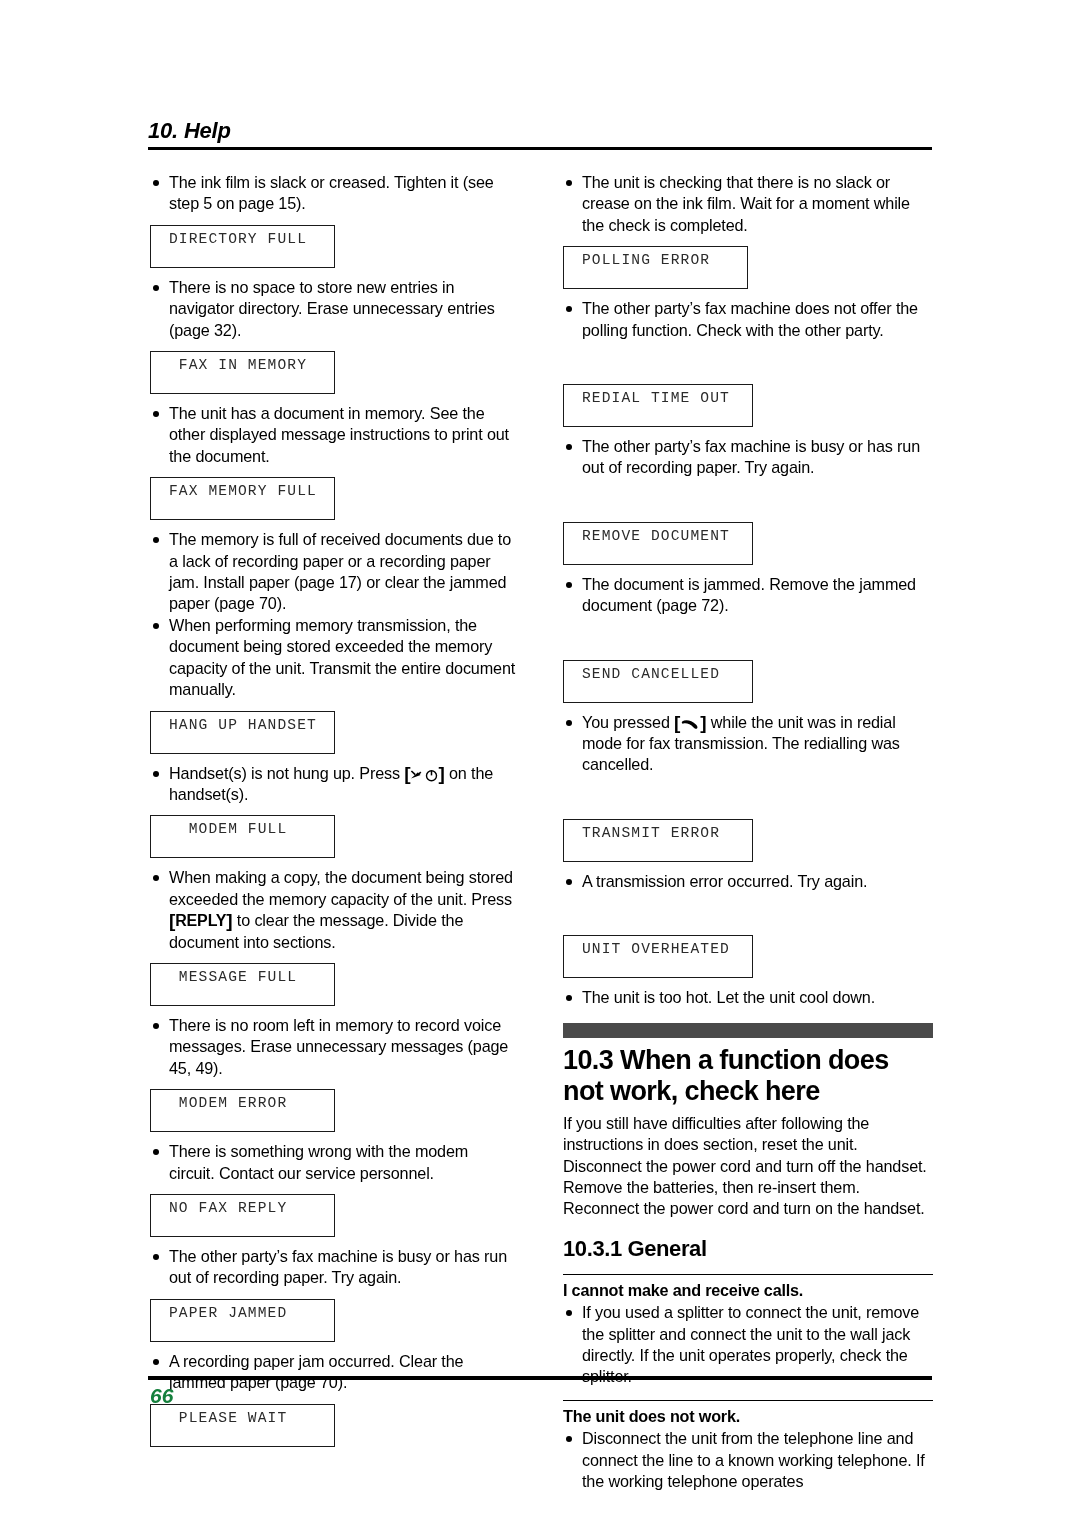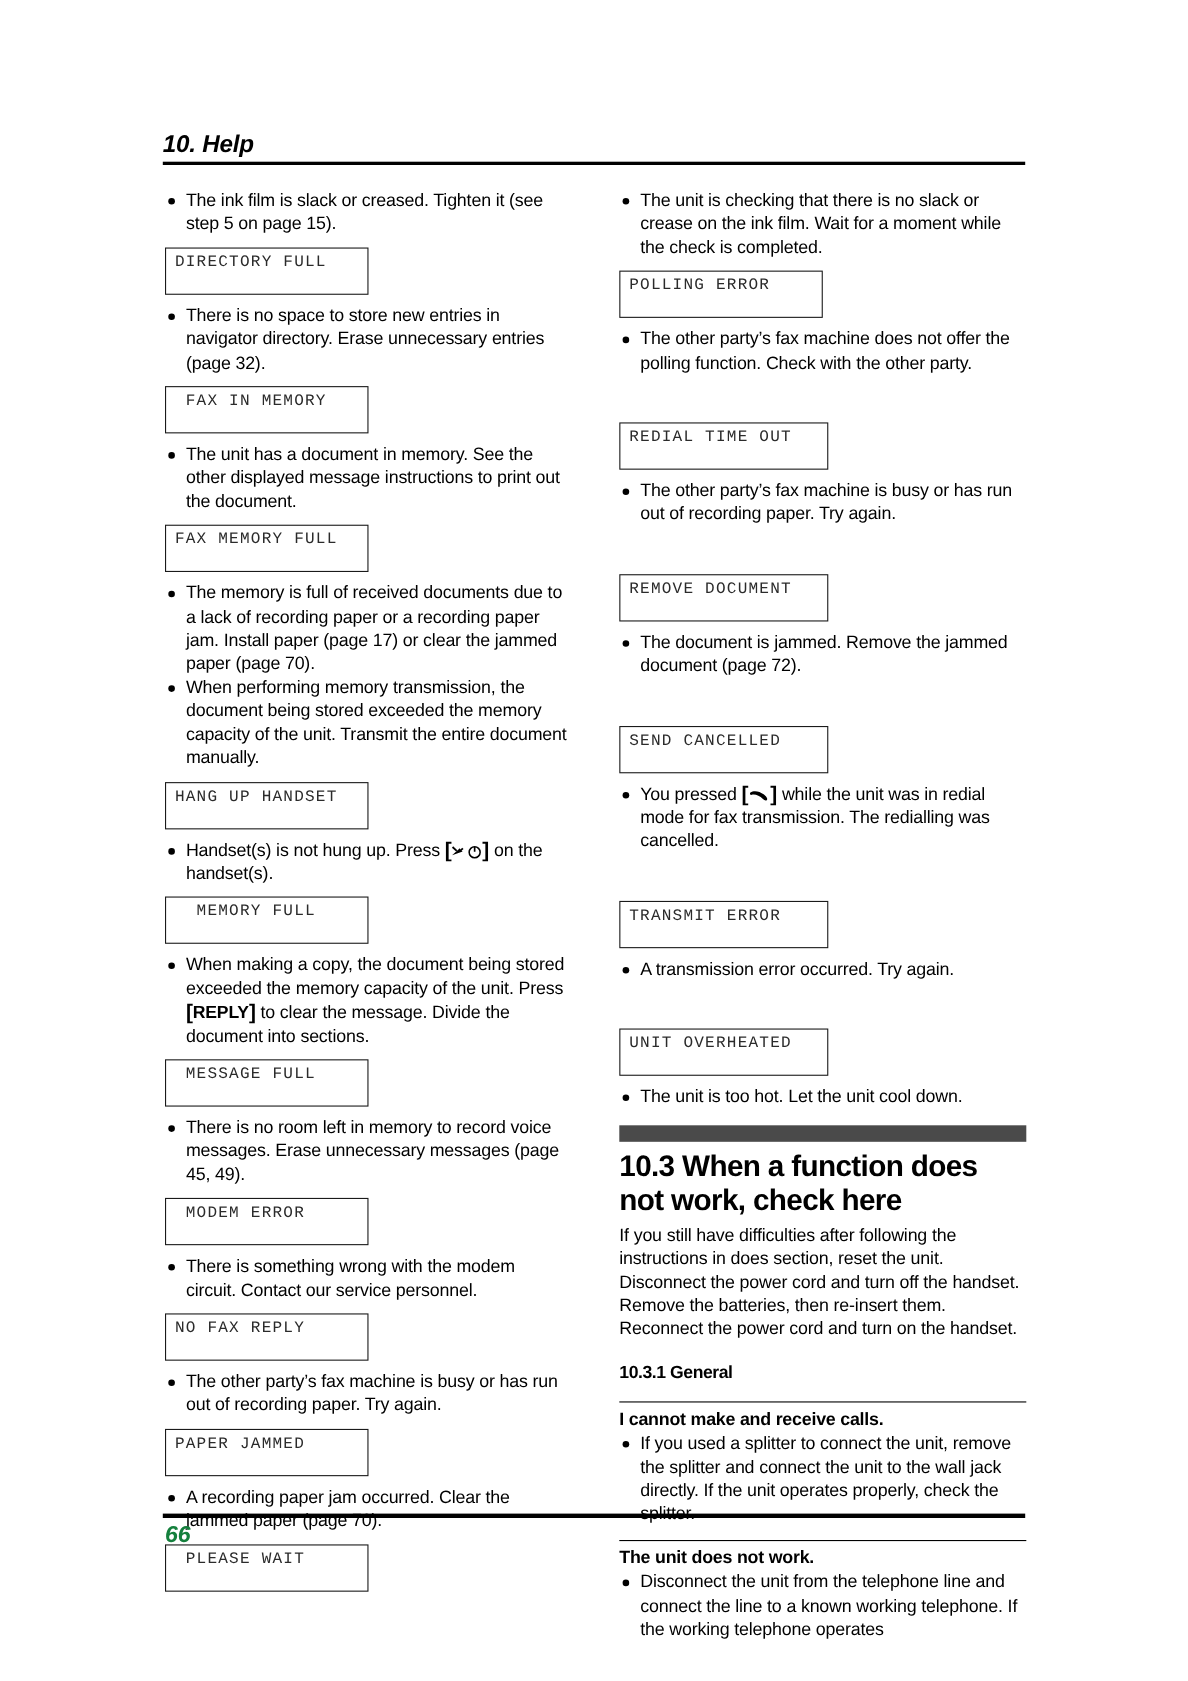--- a/index.html
+++ b/index.html
@@ -79,21 +79,21 @@
     background: #000;
   }
 
   
   .lcd {
     box-sizing: border-box;
     width: 185px;
     height: 43px;
     border: 1.6px solid #1a1a1a;
     margin: 10px 0 9px 0;
-    padding: 4px 0 0 8px;
+    padding: 4px 0 0 18px;
     font-family: "Liberation Mono", "DejaVu Sans Mono", monospace;
     font-size: 14.6px;
     line-height: 18px;
     letter-spacing: 1.1px;
     color: #2b2b2b;
     white-space: pre;
   }
   .lcd.wide { width: 190px; margin-top: 43px; }
 
   
@@ -125,21 +125,21 @@
     margin: 0 0 6px 0;
     letter-spacing: -0.6px;
   }
   p.secbody {
     font-size: 16.2px;
     line-height: 21.4px;
     margin: 0;
     letter-spacing: -0.15px;
   }
   h3.subsec {
-    font-size: 16px;
+    font-size: 22px;
     font-weight: bold;
     line-height: 26px;
     margin: 16px 0 0 0;
     letter-spacing: -0.4px;
   }
   .thinrule {
     height: 1.5px;
     background: #000;
     width: 100%;
     margin: 12px 0 5px 0;
@@ -211,21 +211,21 @@
     <ul class="blist">
       <li><span>Handset(s) is not hung up. Press </span><span class="key"><span class="brk">[</span><svg width="15" height="13" viewBox="0 0 15 13">
               <path d="M1 9.5 L8 3.2 L8.6 4.3 L10.2 2.6 L11.4 3.8 L9.6 5.3 L10.6 6 Z" fill="#000"></path>
               <path d="M1.4 2 L5.2 5.6" stroke="#000" stroke-width="1.6" fill="none"></path>
             </svg><svg width="13" height="13" viewBox="0 0 13 13">
               <circle cx="6.5" cy="6.8" r="5" fill="none" stroke="#000" stroke-width="1.4"></circle>
               <line x1="6.5" y1="1.9" x2="6.5" y2="6.4" stroke="#000" stroke-width="1.5"></line>
             </svg><span class="brk">]</span></span><span> on the handset(s).</span></li>
     </ul>
 
-    <div class="lcd">  MEMORY FULL</div>
+    <div class="lcd">  MODEM FULL</div>
 
     <ul class="blist">
       <li><span>When making a copy, the document being stored exceeded the memory capacity of the unit. Press </span><span class="key"><span class="brk">[</span><span>REPLY</span><span class="brk">]</span></span><span> to clear the message. Divide the document into sections.</span></li>
     </ul>
 
     <div class="lcd"> MESSAGE FULL</div>
 
     <ul class="blist">
       <li>There is no room left in memory to record voice messages. Erase unnecessary messages (page 45, 49).</li>
     </ul>

